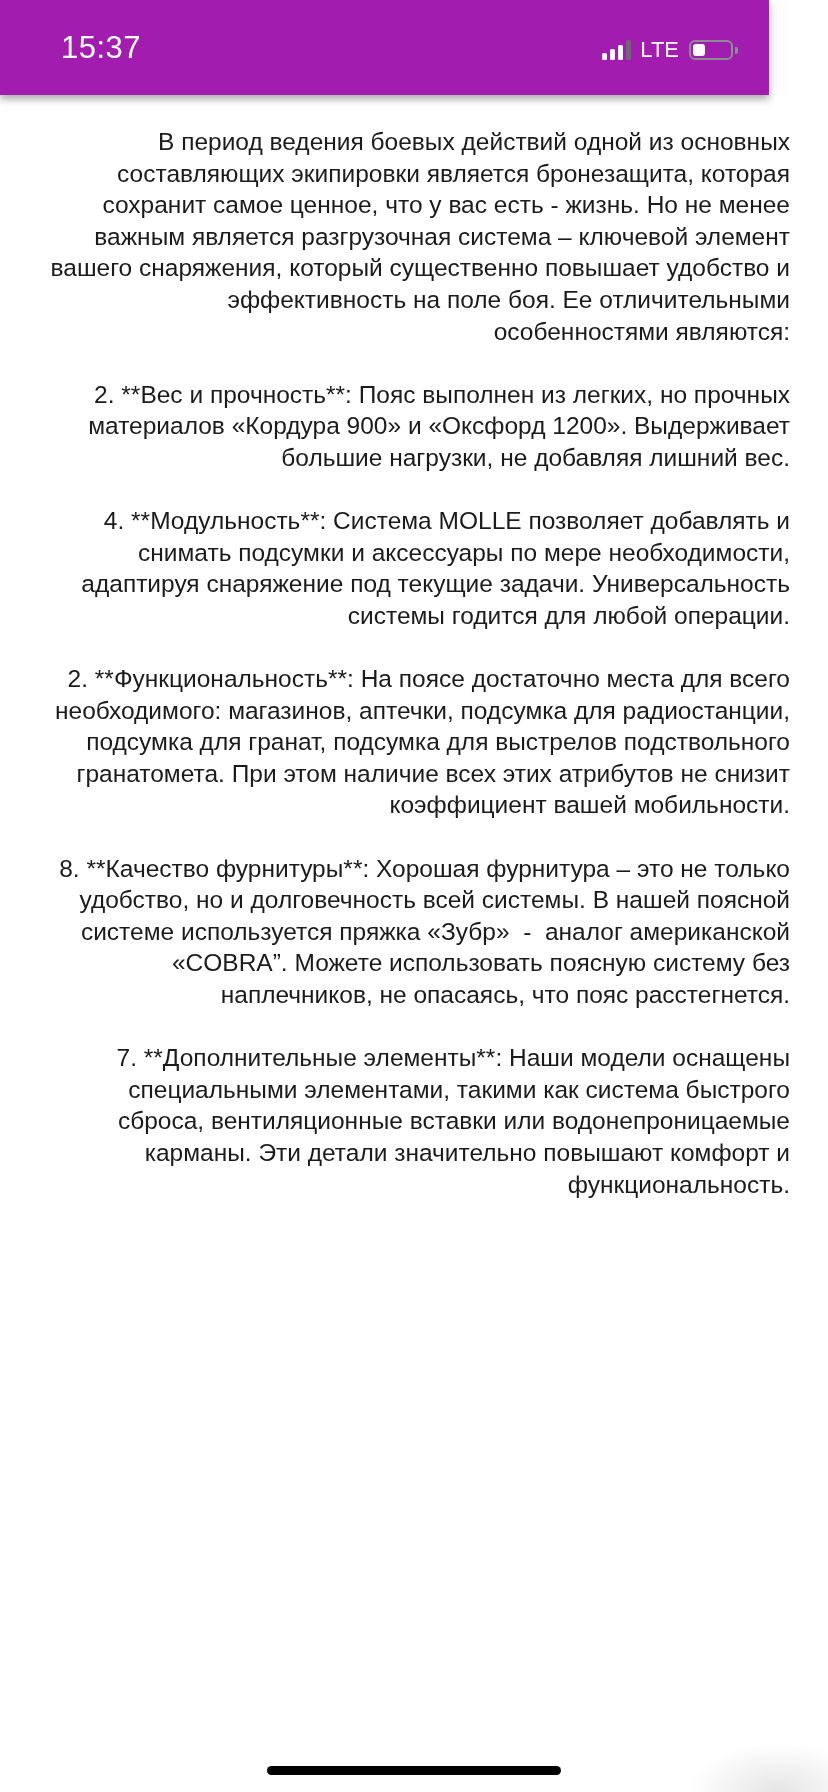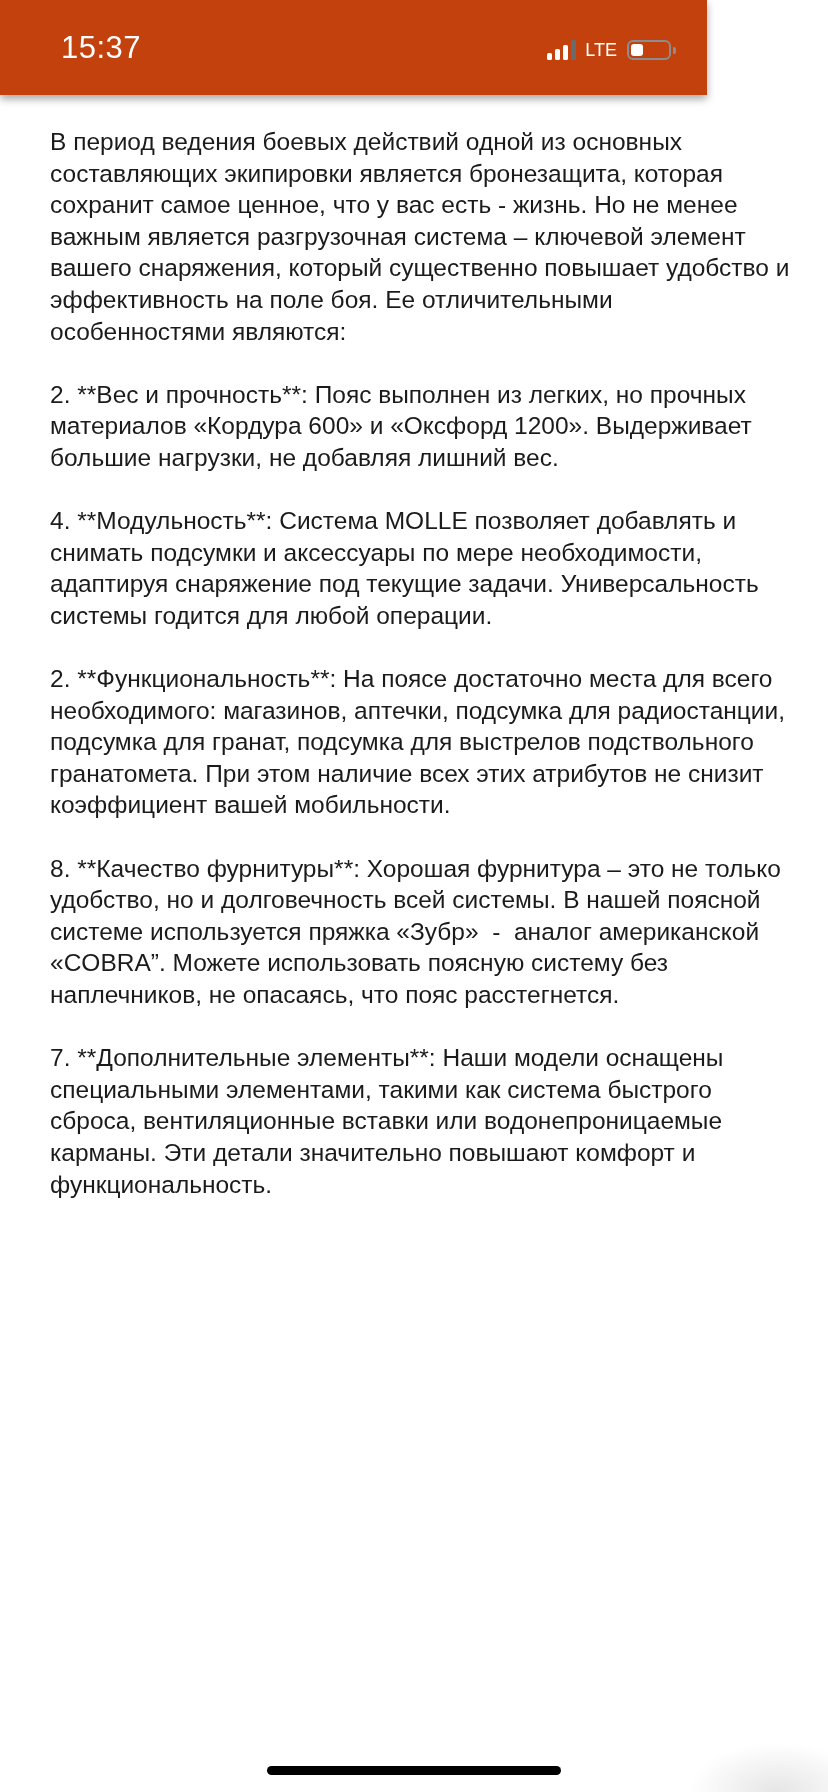--- a/index.html
+++ b/index.html
@@ -2,49 +2,50 @@
 <html><head>
   <meta charset="utf-8">
   <style>
     html, body { margin: 0; padding: 0; }
     body {
       width: 828px; height: 1792px; overflow: hidden;
       background: #ffffff; position: relative;
       font-family: "Liberation Sans", sans-serif;
     }
     .status-bar {
-      position: absolute; left: 0; top: 0; width: 707px; height: 95px;
-      background: #c2410c;
+      position: absolute; left: 0; top: 0; width: 769px; height: 95px;
+      background: #a21caf;
       box-shadow: 0 4px 8px rgba(0,0,0,0.35);
       z-index: 2;
     }
     .time {
       position: absolute; left: 61px; top: 30px;
       color: #ffffff; font-size: 31px; letter-spacing: 0.5px;
       font-family: "Liberation Sans", sans-serif;
     }
     .status-right {
       position: absolute; right: 36px; top: 38px; height: 24px;
       display: flex; align-items: flex-end; gap: 6px;
     }
     .signal { display: flex; align-items: flex-end; gap: 3px; height: 20px; margin-bottom: 2px; }
     .signal span { display: block; width: 5px; border-radius: 1.5px; background: #ffffff; }
     .signal span.dim { background: #6a6b6f; }
-    .lte { color: #ffffff; font-size: 18px; line-height: 24px; margin-left: 3px; }
+    .lte { color: #ffffff; font-size: 22px; line-height: 24px; margin-left: 3px; }
     .battery {
       position: relative; width: 44px; height: 20px; margin-left: 4px; margin-bottom: 2px;
       border: 2px solid #8c8d90; border-radius: 6px; box-sizing: border-box;
     }
     .battery .level { position: absolute; left: 2px; top: 2px; width: 12px; height: 12px; background: #ffffff; border-radius: 3px; }
     .battery .nub { position: absolute; right: -7px; top: 5px; width: 3px; height: 7px; background: #8c8d90; border-radius: 0 2px 2px 0; }
 
     .content {
       position: absolute; left: 50px; top: 126px; width: 740px;
       color: #1b1b1b; font-size: 24.5px; line-height: 31.6px;
       font-family: "Liberation Sans", sans-serif;
+      text-align: right;
     }
     .content p { margin: 0 0 31.6px 0; white-space: pre-wrap; }
 
     .home-indicator {
       position: absolute; left: 267px; top: 1766px; width: 294px; height: 9px;
       background: #000000; border-radius: 5px;
     }
     .corner-shadow {
       position: absolute; right: -40px; bottom: -50px; width: 180px; height: 100px;
       border-radius: 50%; background: radial-gradient(ellipse at center, rgba(0,0,0,0.10), rgba(0,0,0,0) 70%);
@@ -65,21 +66,21 @@
     <div class="lte">LTE</div>
     <div class="battery">
       <div class="level"></div>
       <div class="nub"></div>
     </div>
   </div>
 </div>
 
 <div class="content">
   <p>В период ведения боевых действий одной из основных составляющих экипировки является бронезащита, которая сохранит самое ценное, что у вас есть - жизнь. Но не менее важным является разгрузочная система – ключевой элемент вашего снаряжения, который существенно повышает удобство и эффективность на поле боя. Ее отличительными особенностями являются:</p>
-  <p>2. **Вес и прочность**: Пояс выполнен из легких, но прочных материалов «Кордура 600» и «Оксфорд 1200». Выдерживает  большие нагрузки, не добавляя лишний вес.</p>
+  <p>2. **Вес и прочность**: Пояс выполнен из легких, но прочных материалов «Кордура 900» и «Оксфорд 1200». Выдерживает  большие нагрузки, не добавляя лишний вес.</p>
   <p>4. **Модульность**: Система MOLLE позволяет добавлять и снимать подсумки и аксессуары по мере необходимости, адаптируя снаряжение под текущие задачи. Универсальность системы годится для любой операции.</p>
   <p>2. **Функциональность**: На поясе достаточно места для всего необходимого: магазинов, аптечки, подсумка для радиостанции, подсумка для гранат, подсумка для выстрелов подствольного гранатомета. При этом наличие всех этих атрибутов не снизит коэффициент вашей мобильности.</p>
   <p>8. **Качество фурнитуры**: Хорошая фурнитура – это не только удобство, но и долговечность всей системы. В нашей поясной системе используется пряжка «Зубр»  -  аналог американской «COBRA”. Можете использовать поясную систему без наплечников, не опасаясь, что пояс расстегнется.</p>
   <p>7. **Дополнительные элементы**: Наши модели оснащены специальными элементами, такими как система быстрого сброса, вентиляционные вставки или водонепроницаемые карманы. Эти детали значительно повышают комфорт и функциональность.</p>
 </div>
 
 <div class="home-indicator"></div>
 <div class="corner-shadow"></div>
 
 </body></html>

